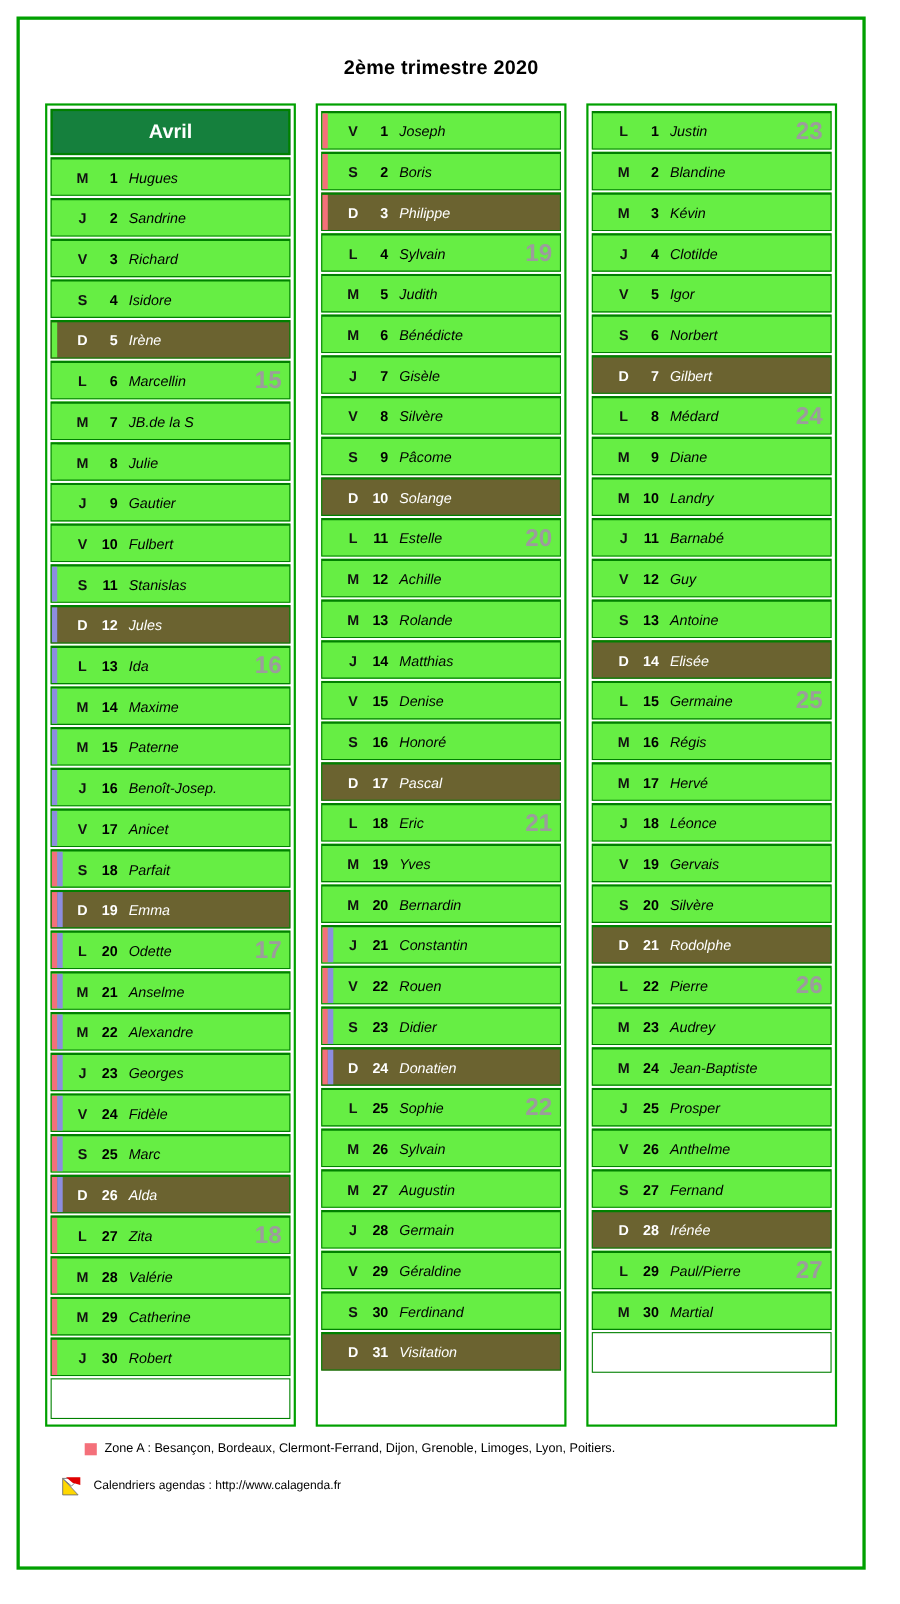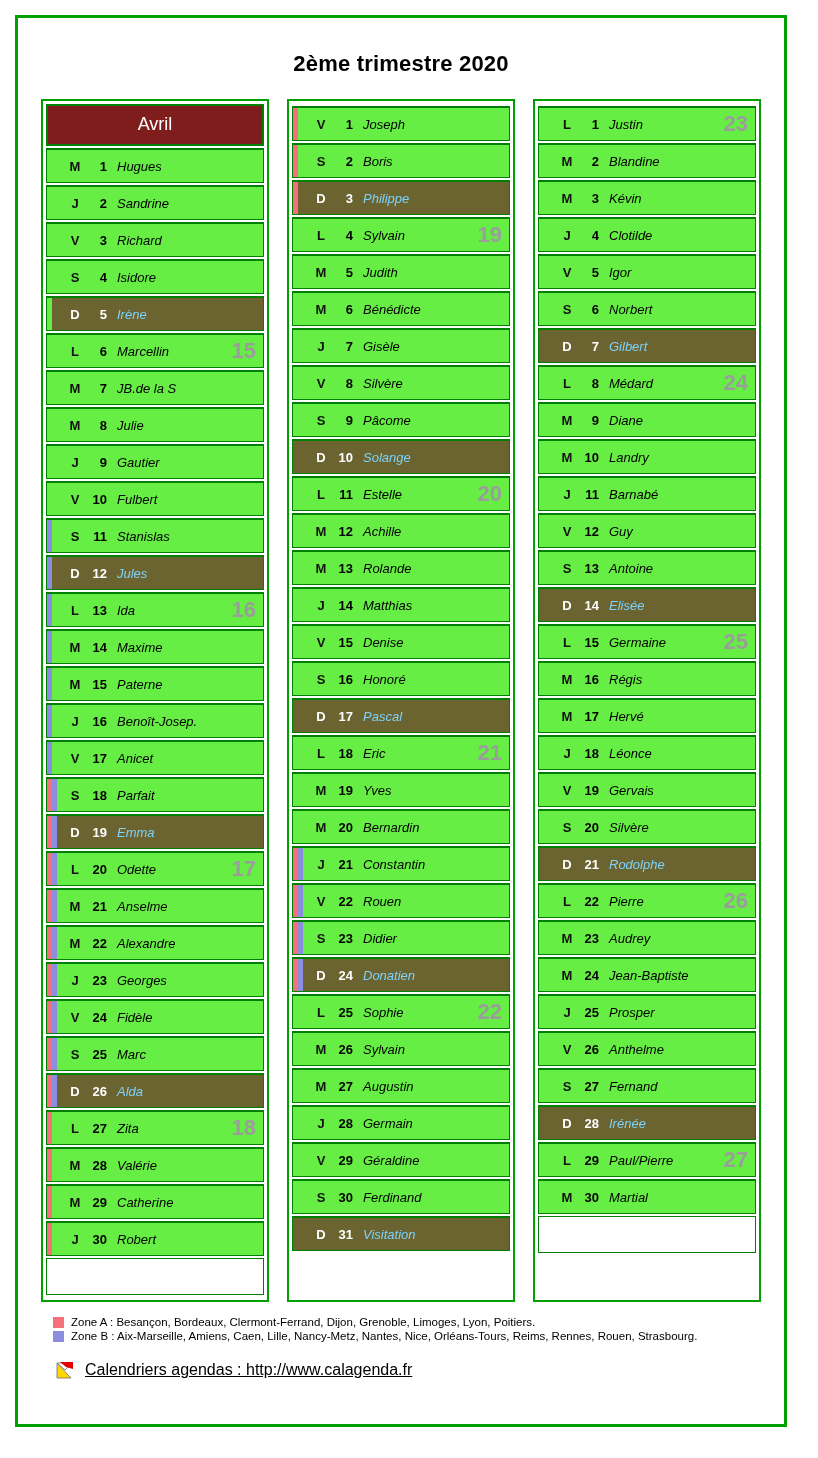--- a/index.html
+++ b/index.html
@@ -12,45 +12,45 @@
   .page-frame{
     position:absolute;
     left:15px; top:15px;
     width:772px; height:1412px;
     border:3px solid #00a000;
     box-sizing:border-box;
     background:#ffffff;
   }
   .page-title{
     text-align:center;
-    font-size:22px;
+    font-size:18px;
     font-weight:bold;
     color:#000000;
     margin-top:33px;
     letter-spacing:.2px;
   }
   .columns{
     display:flex;
     justify-content:space-between;
     padding:0 23px;
     margin-top:22px;
   }
   .month{
     width:228px;
     border:2px solid #00a000;
     background:#ffffff;
     padding:3px;
     box-sizing:border-box;
   }
   .month-header{
-    background:#7f1d1d;
+    background:#15803d;
     border:2px solid #008000;
     color:#ffffff;
     font-size:18px;
-    font-weight:normal;
+    font-weight:bold;
     text-align:center;
     padding:8px 0 9px 0;
     box-sizing:border-box;
   }
   .days{ margin-top:2px; }
   .day{
     position:relative;
     height:35px;
     background:#66ee44;
     border:1px solid #008000;
@@ -93,38 +93,39 @@
   }
   .day.sunday .dnum{ color:#ffffff; }
   .saint{
     margin-left:10px;
     font-size:13px;
     font-style:italic;
     color:#000000;
     white-space:nowrap;
     z-index:2;
   }
-  .day.sunday .saint{ color:#7dd3fc; }
+  .day.sunday .saint{ color:#ffffff; }
   .week{
     position:absolute;
     right:7px; top:50%;
     transform:translateY(-50%);
     font-size:22px;
     font-weight:bold;
     color:#9c9c9c;
     z-index:1;
   }
   .legend{
     margin-top:14px;
     padding-left:35px;
   }
   .legend-row{
     display:flex;
     align-items:flex-end;
     margin-bottom:2px;
+    margin-left:24px;
   }
   .swatch{
     width:11px;height:11px;
     margin-right:7px;
     flex:0 0 auto;
   }
   .legend-text{
     font-size:11.5px;
     color:#000000;
   }
@@ -133,23 +134,22 @@
     padding-left:37px;
     display:flex;
     align-items:center;
   }
   .logo{
     width:20px;height:20px;
     margin-right:10px;
     flex:0 0 auto;
   }
   .footer-text{
-    font-size:16px;
+    font-size:11px;
     color:#000000;
-    text-decoration:underline;
   }
 </style>
 </head>
 <body>
 
 <div class="page-frame">
 
   <div class="page-title">2ème trimestre 2020</div>
 
   <div class="columns">
@@ -747,24 +747,20 @@
           </div>
           <div class="day filler"></div>
         </div>
       </div>
     </div>
 
   <div class="legend">
       <div class="legend-row">
         <span class="swatch" style="background: rgb(244, 112, 122);"></span>
         <span class="legend-text">Zone A : Besançon, Bordeaux, Clermont-Ferrand, Dijon, Grenoble, Limoges, Lyon, Poitiers.</span>
-      </div>
-      <div class="legend-row">
-        <span class="swatch" style="background: rgb(141, 141, 224);"></span>
-        <span class="legend-text">Zone B : Aix-Marseille, Amiens, Caen, Lille, Nancy-Metz, Nantes, Nice, Orléans-Tours, Reims, Rennes, Rouen, Strasbourg.</span>
       </div>
     </div>
 
   <div class="footer">
     <span class="logo">
       <svg width="20" height="20" viewBox="0 0 20 20">
         <polygon points="2,3 2,18 16,18" fill="#ffd800" stroke="#707070" stroke-width="0.8"></polygon>
         <polygon points="2,3 17,3 10,10" fill="#ffffff" stroke="#707070" stroke-width="0.8"></polygon>
         <polygon points="5,2 18,2 18,9 11,7" fill="#e00000"></polygon>
       </svg>

